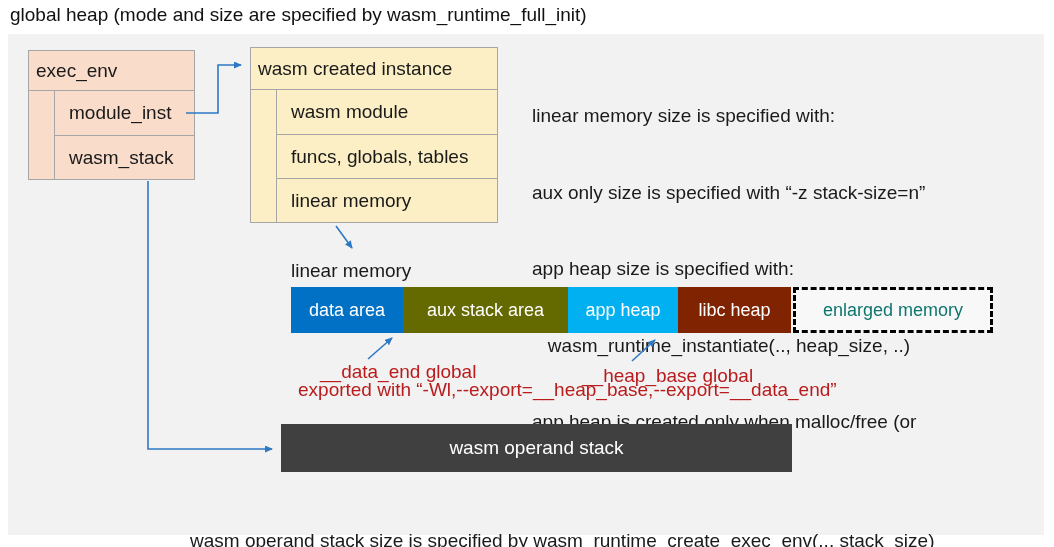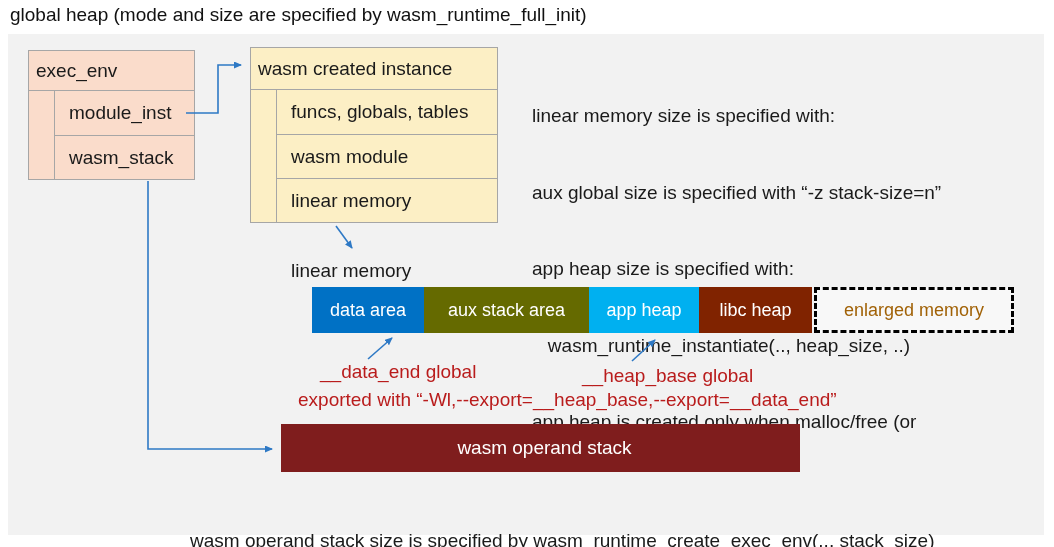--- a/index.html
+++ b/index.html
@@ -23,35 +23,35 @@
 
   #module-instance{left:250px;top:47px;width:248px;background:#fcefc5;}
   #module-instance .nb-header{height:42px;}
   #module-instance .nb-row{height:44px;}
 
   
   .notes{position:absolute;left:532px;top:52px;font-size:19px;line-height:25.5px;white-space:pre-wrap;}
 
   
   .lm-label{position:absolute;left:291px;top:260px;font-size:19px;}
-  .lm-bar{position:absolute;left:291px;top:287px;height:46px;display:flex;margin-left:21px;}
+  .lm-bar{position:absolute;left:291px;top:287px;height:46px;display:flex;}
   .lm-seg{height:46px;display:flex;align-items:center;justify-content:center;color:#ffffff;font-size:18px;box-sizing:border-box;}
   .seg-data{width:112px;background:#0071c5;}
   .seg-aux{width:165px;background:#656a00;}
   .seg-appheap{width:110px;background:#00b0f0;text-align:right;}
   .seg-libc{width:113px;background:#802300;}
-  .seg-enlarged{width:200px;background:#f8f8f8;border:3px dashed #000000;color:#a16207;margin-left:2px;}
+  .seg-enlarged{width:200px;background:#f8f8f8;border:3px dashed #000000;color:#0f766e;margin-left:2px;}
 
   .anno{position:absolute;font-size:19px;color:#b91c1c;}
   #anno-data-end{left:320px;top:361px;}
   #anno-heap-base{left:582px;top:365px;}
-  #anno-exported{left:298px;top:389px;}
+  #anno-exported{left:298px;top:379px;}
 
   
-  .op-stack{position:absolute;left:281px;top:424px;width:511px;height:48px;background:#7f1d1d;display:flex;align-items:center;justify-content:center;color:#fff;font-size:19px;padding-left:8px;}
+  .op-stack{position:absolute;left:281px;top:424px;width:511px;height:48px;background:#404040;display:flex;align-items:center;justify-content:center;color:#fff;font-size:19px;}
   .op-caption{position:absolute;left:190px;top:481px;font-size:19px;line-height:24px;white-space:pre-wrap;}
 
   svg.connectors{position:absolute;left:0;top:0;pointer-events:none;}
 </style>
 </head>
 <body>
 
 <div id="stage">
 
   <div class="page-title">global heap (mode and size are specified by wasm_runtime_full_init)</div>
@@ -62,29 +62,29 @@
     <div class="nb-header">exec_env</div>
     <div class="nb-rows">
       <div class="nb-row">module_inst</div>
       <div class="nb-row">wasm_stack</div>
     </div>
   </div>
 
   <div class="nestedbox" id="module-instance">
     <div class="nb-header">wasm created instance</div>
     <div class="nb-rows">
+      <div class="nb-row">wasm module</div>
       <div class="nb-row">funcs, globals, tables</div>
-      <div class="nb-row">wasm module</div>
       <div class="nb-row">linear memory</div>
     </div>
   </div>
 
   <div class="notes">
     <div>linear memory size is specified with:</div>
-    <div>aux global size is specified with “-z stack-size=n”</div>
+    <div>aux only size is specified with “-z stack-size=n”</div>
     <div>app heap size is specified with:</div>
     <div>   wasm_runtime_instantiate(.., heap_size, ..)</div>
     <div>app heap is created only when malloc/free (or</div>
     
   </div>
 
   <div class="lm-label">linear memory</div>
   <div class="lm-bar">
     <div class="lm-seg seg-data">data area</div>
     <div class="lm-seg seg-aux">aux stack area</div>

